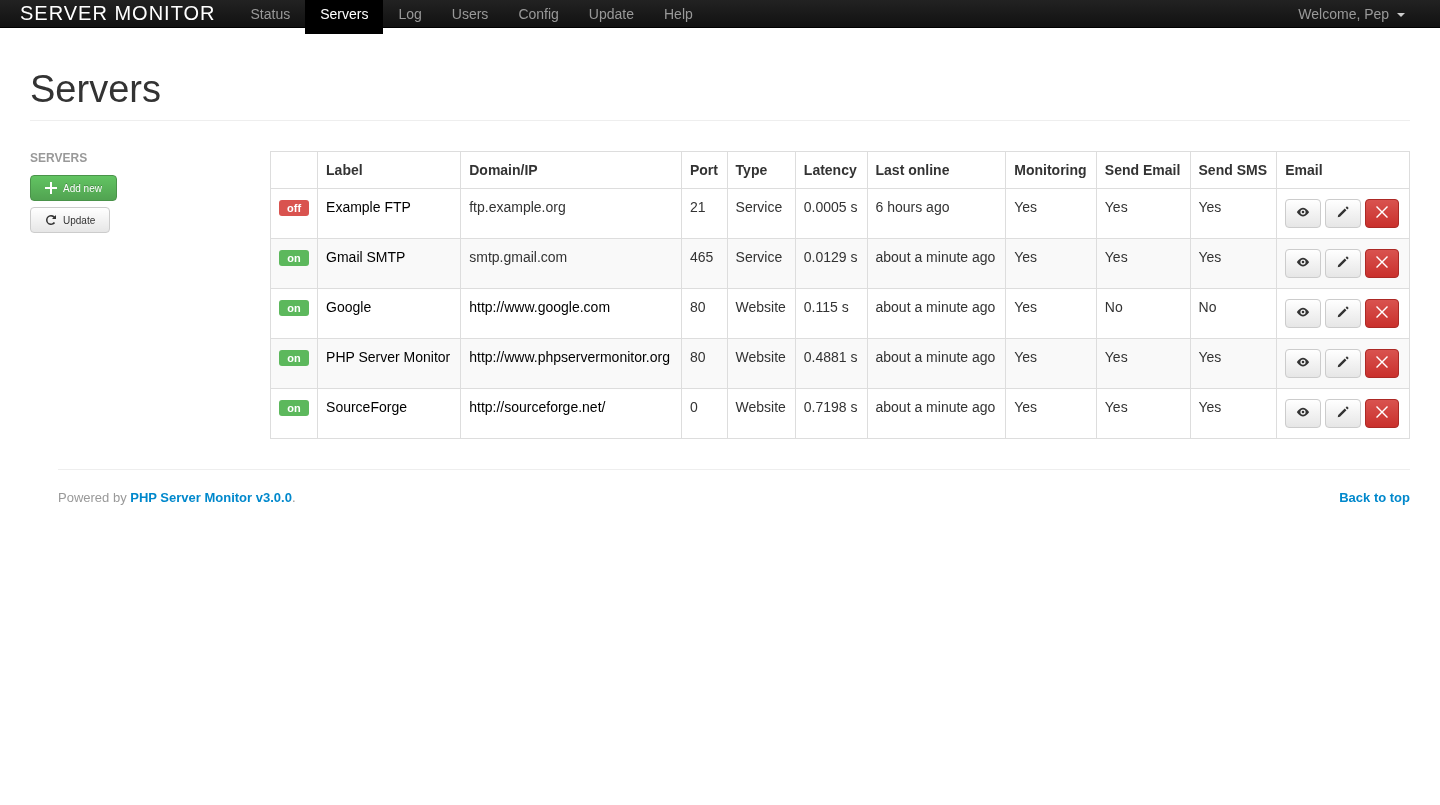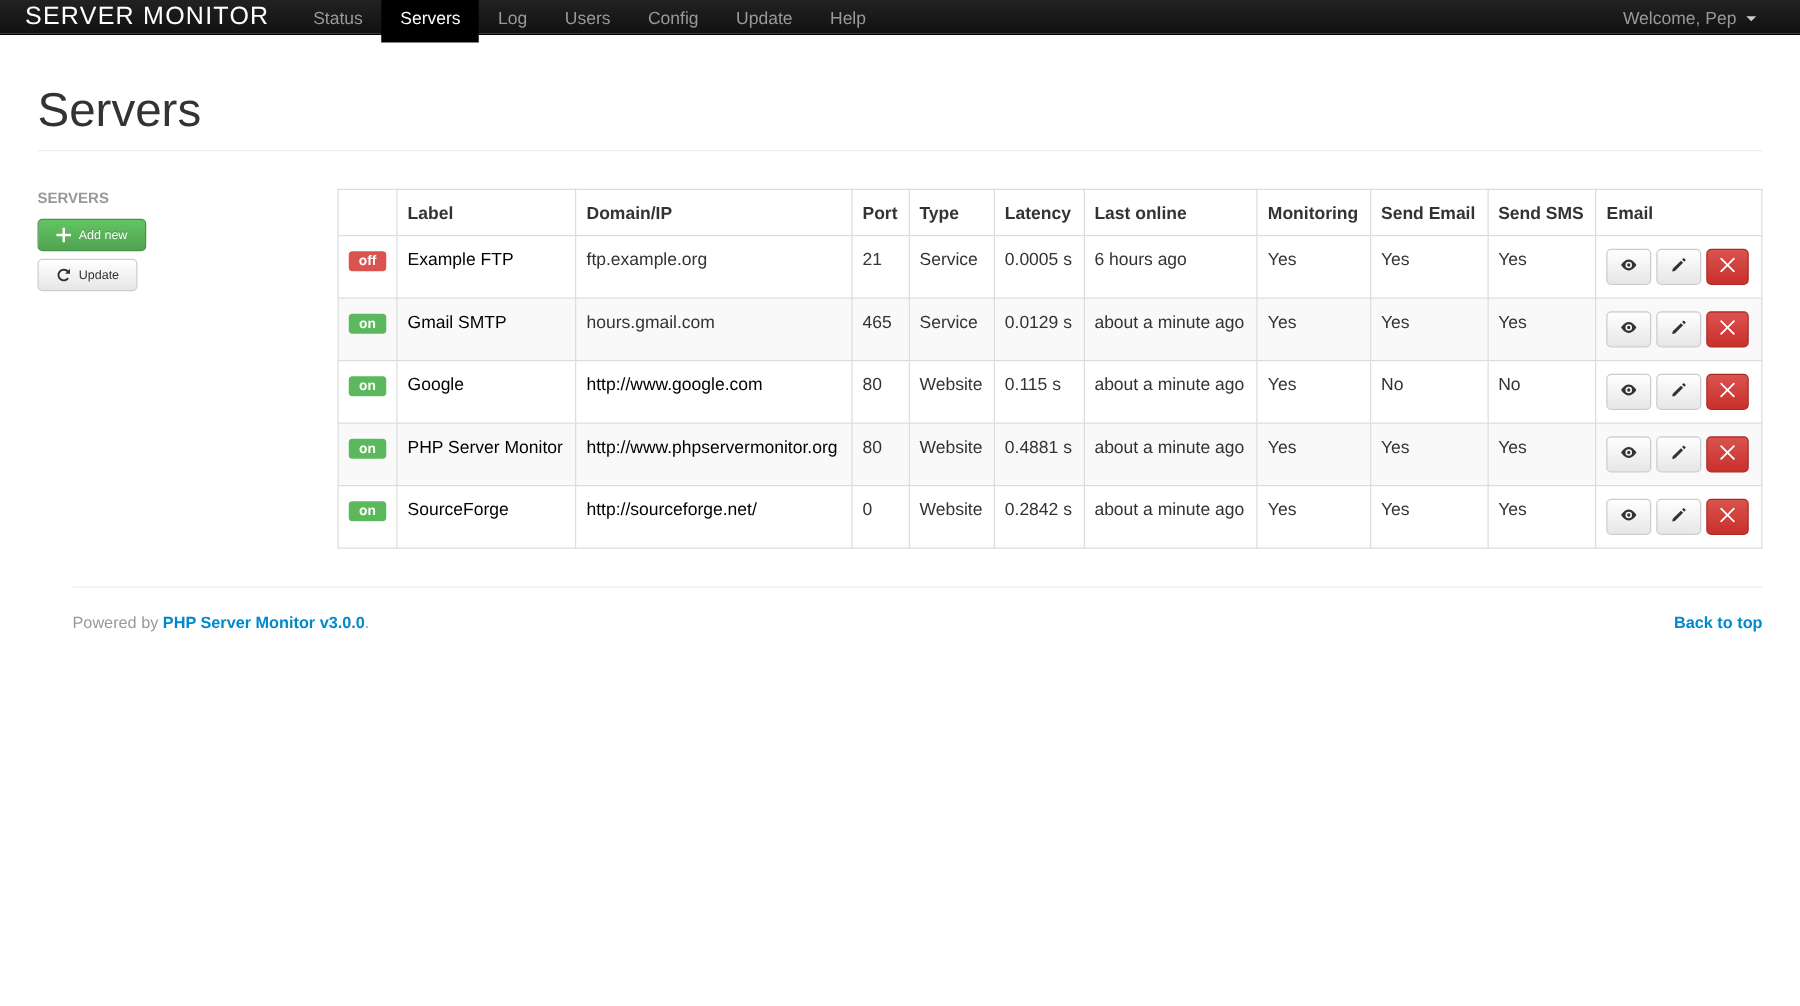--- a/index.html
+++ b/index.html
@@ -126,21 +126,21 @@
                     <span><svg width="12" height="12" viewBox="0 0 12 12">
                         <path fill="#fff" d="M1 0l5 5 5-5 1 1-5 5 5 5-1 1-5-5-5 5-1-1 5-5L0 1z"></path>
                       </svg></span>
                   </button>
                 </div>
               </td>
             </tr>
             <tr>
               <td class="status-cell"><span class="badge badge-on">on</span></td>
               <td><a href="#" class="link">Gmail SMTP</a></td>
-              <td>hours.gmail.com</td>
+              <td>smtp.gmail.com</td>
               <td>465</td>
               <td>Service</td>
               <td>0.0129 s</td>
               <td>about a minute ago</td>
               <td>Yes</td>
               <td>Yes</td>
               <td>Yes</td>
               <td>
                 <div class="action-btns">
                   <button class="btn-icon">
@@ -222,21 +222,21 @@
                   </button>
                 </div>
               </td>
             </tr>
             <tr>
               <td class="status-cell"><span class="badge badge-on">on</span></td>
               <td><a href="#" class="link">SourceForge</a></td>
               <td><a href="#" class="link">http://sourceforge.net/</a></td>
               <td>0</td>
               <td>Website</td>
-              <td>0.2842 s</td>
+              <td>0.7198 s</td>
               <td>about a minute ago</td>
               <td>Yes</td>
               <td>Yes</td>
               <td>Yes</td>
               <td>
                 <div class="action-btns">
                   <button class="btn-icon">
                     <span><svg width="14" height="14" viewBox="0 0 16 16">
                         <path fill="#333" d="M8 3C4 3 1 8 1 8s3 5 7 5 7-5 7-5-3-5-7-5zm0 8a3 3 0 1 1 0-6 3 3 0 0 1 0 6zm0-4.5a1.5 1.5 0 1 0 0 3 1.5 1.5 0 0 0 0-3z"></path>
                       </svg></span>

